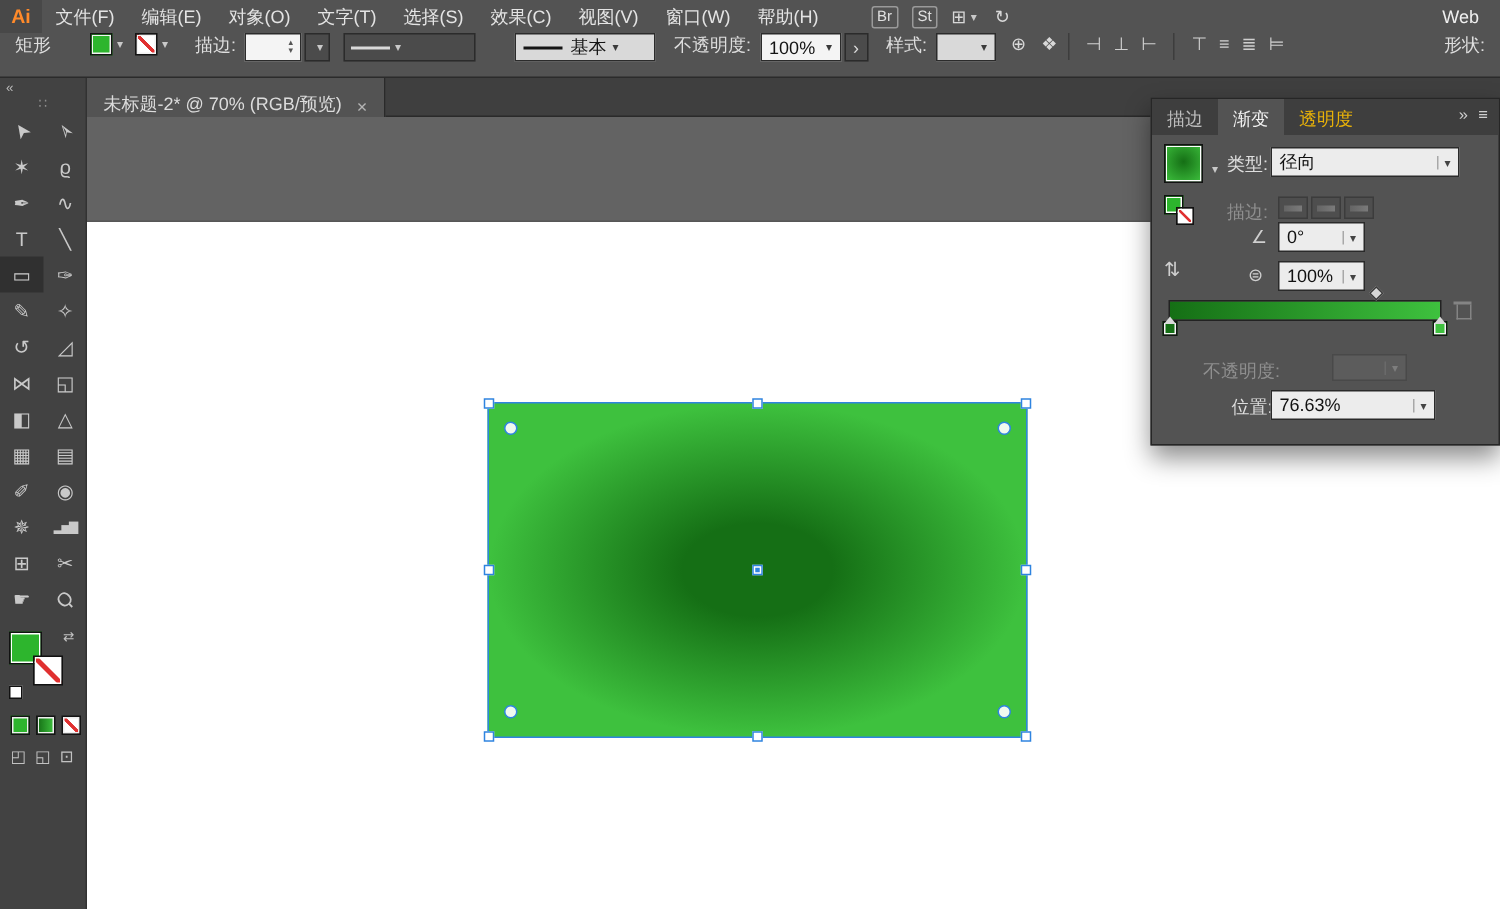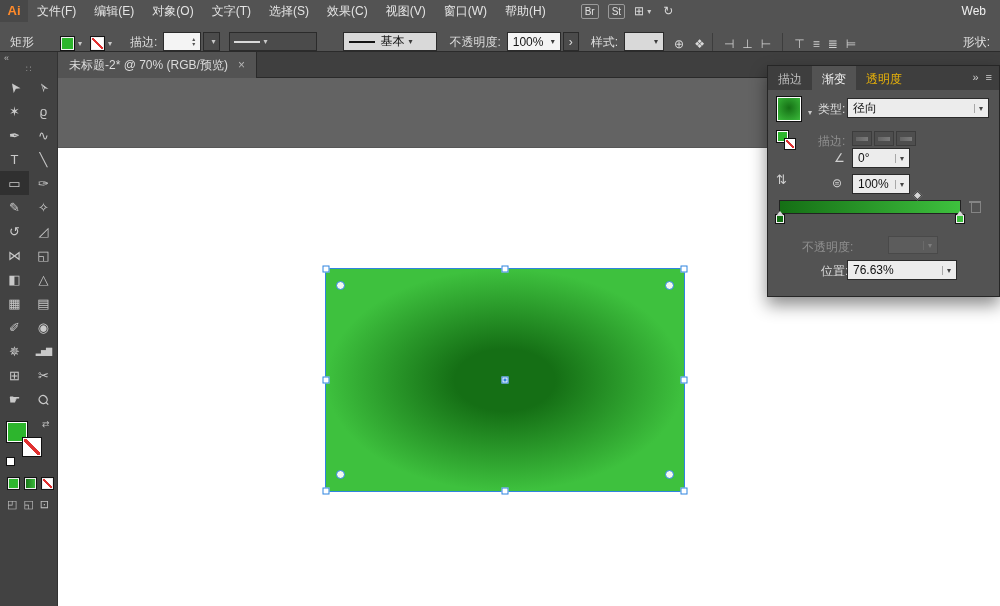--- a/index.html
+++ b/index.html
@@ -14,21 +14,21 @@
   .mini-app { font-size:10px; border:1px solid #9a9a9a; border-radius:2px; padding:1px 3px; margin-right:9px; color:#e0e0e0; }
   .icon-btn { color:#d8d8d8; margin-right:12px; font-size:12px; display:inline-flex; align-items:center; }
   .mflex { flex:1; }
   .workspace { margin-right:14px; font-size:12px; color:#f0f0f0; }
   .caret { display:inline-block; font-size:8px; color:#c9c9c9; margin-left:3px; }
   .caret::after { content:"▾"; }
   .caret-dark { display:inline-block; font-size:8px; color:#3a3a3a; margin-left:4px; }
   .caret-dark::after { content:"▾"; }
 
   
-  .ctrlbar { position:absolute; left:0; top:22px; right:0; height:30px; background:#535353; border-bottom:1px solid #2b2b2b; display:flex; align-items:flex-end; font-size:12px; color:#dedede; z-index:30; }
+  .ctrlbar { position:absolute; left:0; top:22px; right:0; height:30px; background:#535353; border-bottom:1px solid #2b2b2b; display:flex; align-items:flex-start; font-size:12px; color:#dedede; z-index:30; }
   .ctx-label { margin:0 26px 0 10px; }
   .swcombo { display:inline-flex; align-items:center; margin-right:8px; }
   .sw { width:15px; height:15px; border:1px solid #141414; box-shadow:inset 0 0 0 1px #f2f2f2; background:#2db52d; }
   .sw.none, .none-bg { background:linear-gradient(to top right,#ffffff 43%,#e03030 44%,#e03030 56%,#ffffff 57%); }
   .clabel { margin:0 6px 0 10px; white-space:nowrap; }
   .field { background:#f4f4f4; border:1px solid #2b2b2b; color:#141414; height:19px; display:inline-flex; align-items:center; padding:0 5px; }
   .stepper { display:flex; flex-direction:column; align-items:center; margin-left:auto; font-size:6px; line-height:5px; color:#555; }
   .stepper::before { content:"▴"; } .stepper::after { content:"▾"; }
   .dd-dark { background:#4b4b4b; border:1px solid #2b2b2b; height:19px; display:inline-flex; align-items:center; padding:0 4px; color:#ddd; }
   .dd-light { background:#d9d9d9; border:1px solid #2b2b2b; height:19px; display:inline-flex; align-items:center; padding:0 5px; color:#141414; }
@@ -53,21 +53,21 @@
   .stroke-sw { position:absolute; left:22px; top:20px; width:20px; height:20px; border:1px solid #111; box-shadow:inset 0 0 0 1px #fff; }
   .swap-ic { position:absolute; left:42px; top:2px; font-size:9px; color:#c2c2c2; }
   .mini-def { position:absolute; left:6px; top:40px; width:9px; height:9px; background:#fff; border:1px solid #111; }
   .trio { display:flex; gap:4px; padding:4px 0 0 7px; }
   .trio-b { width:13px; height:13px; border:1px solid #141414; box-shadow:inset 0 0 0 1px #eee; }
   .modes { display:flex; gap:6px; padding:8px 0 0 7px; color:#c2c2c2; font-size:11px; }
 
   
   .workarea { position:absolute; left:58px; top:52px; right:0; bottom:0; }
   .tabstrip { position:absolute; left:0; top:0; right:0; height:26px; background:#3f3f3f; border-bottom:1px solid #2a2a2a; display:flex; }
-  .tab { display:inline-flex; align-items:center; height:26px; padding:0 11px; background:#535353; color:#dcdcdc; font-size:12px; border-right:1px solid #2a2a2a; white-space:nowrap; }
+  .tab { display:inline-flex; align-items:flex-end; height:26px; padding:0 11px; background:#535353; color:#dcdcdc; font-size:12px; border-right:1px solid #2a2a2a; white-space:nowrap; }
   .tabx { margin-left:10px; color:#b5b5b5; font-size:12px; }
   .pasteboard { position:absolute; left:0; top:26px; right:0; bottom:0; background:#636363; }
   .artboard { position:absolute; left:0; top:70px; right:0; bottom:0; background:#ffffff; box-shadow:0 0 0 1px #575757; }
   .sel-rect { position:absolute; left:267px; top:190px; width:360px; height:224px; border:1px solid #2f84e0; background:#2db52d; }
   .h { position:absolute; width:7px; height:7px; background:#fff; border:1px solid #2f84e0; transform:translate(-50%,-50%); }
   .cp { position:absolute; left:50%; top:50%; width:7px; height:7px; background:#fff; border:1px solid #2f84e0; transform:translate(-50%,-50%); }
   .cp::after { content:""; position:absolute; left:1px; top:1px; width:3px; height:3px; background:#2f84e0; }
   .cw { position:absolute; width:9px; height:9px; border:1px solid #2f84e0; border-radius:50%; background:rgba(255,255,255,.92); }
 
   
@@ -268,21 +268,21 @@
     <div class="ptab dim">透明度</div>
     <div class="picons">
       <span>»</span>
       <span>≡</span>
     </div>
   </div>
   <div class="pbody">
     <div class="gswatch" style="background:radial-gradient(circle at 50% 45%, #156f15, #3ec13e)"></div>
     <span class="caret gsw-caret"></span>
     <span class="plabel" style="left:50px;top:11px">类型:</span>
-    <div class="pdd" style="left:79px;top:8px;width:142px">
+    <div class="pdd" style="left:79px;top:8px;width:126px">
       <span>径向</span>
         <span class="ar">▾</span>
     </div>
     <div class="proxy-fill" style="background-color: rgb(45, 181, 45);"></div>
     <div class="proxy-stroke none-bg"></div>
     <span class="plabel dim" style="left:50px;top:43px">描边:</span>
     <span class="sbtn" style="left:84px"></span>
     <span class="sbtn" style="left:106px"></span>
     <span class="sbtn" style="left:128px"></span>
     <span class="pic" style="left:66px;top:61px">∠</span>

